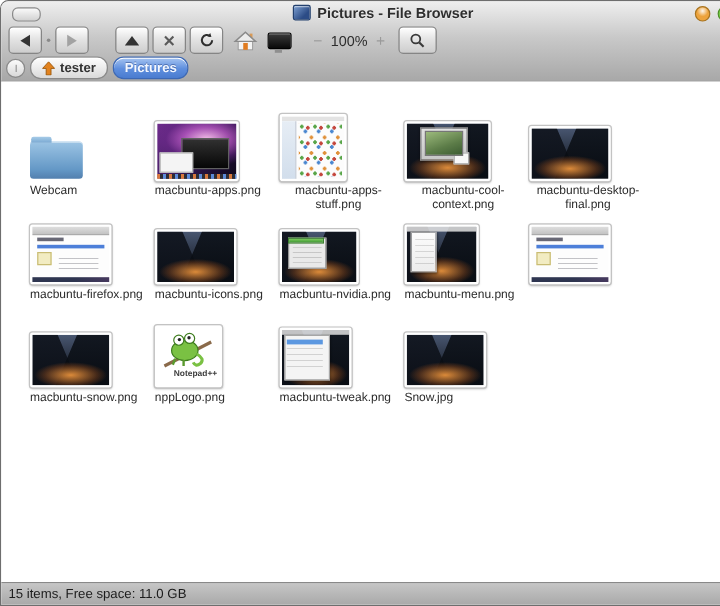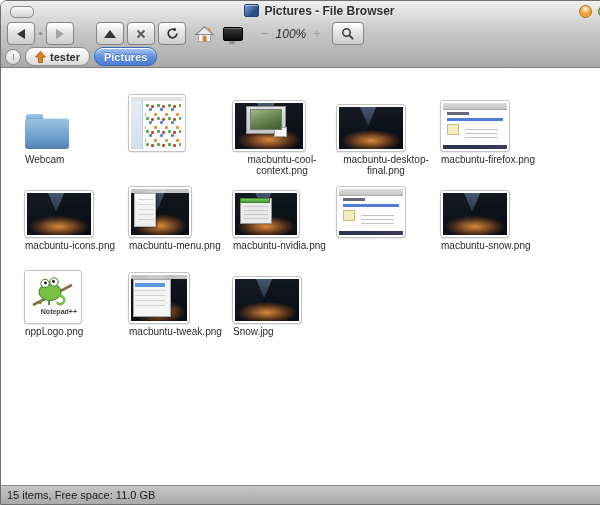--- a/index.html
+++ b/index.html
@@ -31,21 +31,21 @@
     box-shadow:inset 0 1px 0 #fff;display:flex;align-items:center;justify-content:center;cursor:pointer;}
   .tri-left{width:0;height:0;border-top:5px solid transparent;border-bottom:5px solid transparent;border-right:8px solid #333;}
   .tri-right{width:0;height:0;border-top:5px solid transparent;border-bottom:5px solid transparent;border-left:8px solid #a2a2a2;}
   .tri-up{width:0;height:0;border-left:6px solid transparent;border-right:6px solid transparent;border-bottom:8px solid #333;}
   .tb-dot{width:3px;height:3px;border-radius:50%;background:#8a8a8a;margin:0 4px;}
   .icon-btn{border:none;background:none;box-shadow:none;cursor:pointer;display:flex;align-items:center;justify-content:center;height:22px;}
   .monitor{width:18px;height:12px;background:linear-gradient(#3a3a3a,#0a0a0a);border:1px solid #000;
     border-radius:2px;position:relative;box-shadow:inset 0 1px 0 rgba(255,255,255,.25);}
   .monitor::after{content:"";position:absolute;left:5px;bottom:-4px;width:6px;height:3px;background:#8f8f8f;}
   .zoom-out,.zoom-in{font-size:13px;color:#9a9a9a;cursor:pointer;padding:0 2px;}
-  .zoom-level{font-size:12px;color:#2d2d2d;margin:0 5px;font-style:italic;}
+  .zoom-level{font-size:12px;color:#2d2d2d;margin:0 5px;}
   .combo{width:86px;height:20px;margin-left:14px;border:1px solid #8a8a8a;border-radius:4px;
     background:linear-gradient(#fff,#e6e6e6);display:flex;align-items:center;cursor:pointer;
     box-shadow:inset 0 1px 0 #fff;position:relative;}
   .combo-label{flex:1;font-size:11px;color:#1e1e1e;padding-left:6px;}
   .combo-stepper{width:15px;height:18px;margin-right:1px;border-radius:3px;
     background:linear-gradient(#9cc0f5,#4678cf 60%,#3a66b8);display:flex;flex-direction:column;
     align-items:center;justify-content:center;gap:2px;}
   .step-up{width:0;height:0;border-left:3px solid transparent;border-right:3px solid transparent;border-bottom:4px solid #fff;}
   .step-down{width:0;height:0;border-left:3px solid transparent;border-right:3px solid transparent;border-top:4px solid #fff;}
   .search-btn{margin-left:9px;width:30px;}
@@ -243,25 +243,34 @@
   <div class="content">
     <div class="grid">
 
       <div class="cell">
         <div class="thumb-zone">
             <div class="folder-icon"></div>
           </div>
         <div class="filelabel">Webcam</div>
       </div>
 
+      <div class="cell">
+        <div class="thumb-zone">
+            <div class="thumb t-galaxy-win">
+              <i class="ov1"></i>
+            </div>
+          </div>
+        <div class="filelabel">macbuntu-apps.png</div>
+      </div>
 
       <div class="cell">
         <div class="thumb-zone">
             <div class="thumb t-filemgr"></div>
           </div>
+        <div class="filelabel">macbuntu-apps-stuff.png</div>
       </div>
 
       <div class="cell">
         <div class="thumb-zone">
             <div class="thumb t-cool">
               <i class="ov1"></i>
             </div>
           </div>
         <div class="filelabel">macbuntu-cool-context.png</div>
       </div>
@@ -287,30 +296,30 @@
 
       <div class="cell">
         <div class="thumb-zone">
             <div class="thumb t-mountain"></div>
           </div>
         <div class="filelabel">macbuntu-icons.png</div>
       </div>
 
       <div class="cell">
         <div class="thumb-zone">
+            <div class="thumb t-mountain-nvidia"></div>
+          </div>
+        <div class="filelabel">macbuntu-nvidia.png</div>
+      </div>
+
+      <div class="cell">
+        <div class="thumb-zone">
             <div class="thumb t-mountain-menu"></div>
           </div>
         <div class="filelabel">macbuntu-menu.png</div>
-      </div>
-
-      <div class="cell">
-        <div class="thumb-zone">
-            <div class="thumb t-mountain-nvidia"></div>
-          </div>
-        <div class="filelabel">macbuntu-nvidia.png</div>
       </div>
 
       <div class="cell">
         <div class="thumb-zone">
             <div class="thumb t-browser">
               <i class="ov1"></i>
               <i class="ov2"></i>
               <i class="ov3"></i>
             </div>
           </div>

